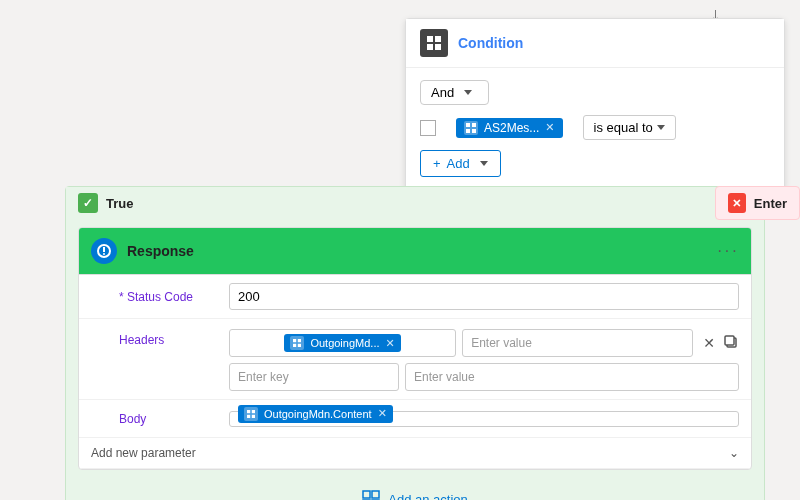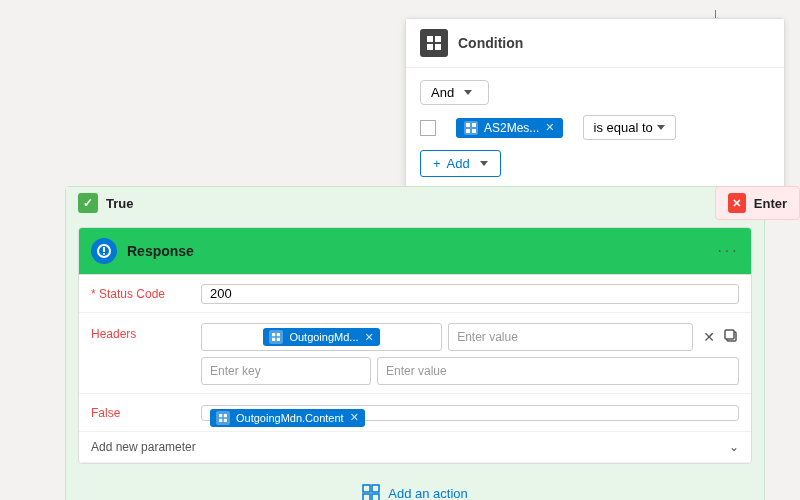--- a/index.html
+++ b/index.html
@@ -63,21 +63,21 @@
 
     .condition-icon svg {
       width: 16px;
       height: 16px;
       fill: white;
     }
 
     .condition-title {
       font-size: 14px;
       font-weight: 600;
-      color: #404040;
+      color: #3b82f6;
     }
 
     .condition-body {
       padding: 12px 14px;
     }
 
     .and-dropdown {
       display: inline-flex;
       align-items: center;
       border: 1px solid #ccc;
@@ -266,33 +266,34 @@
     .field-row {
       display: flex;
       align-items: center;
       padding: 8px 12px;
       border-bottom: 1px solid #f0f0f0;
       min-height: 38px;
     }
 
     .field-label {
       width: 110px;
-      color: #ef4444;
+      color: #6d28d9;
       font-size: 12px;
       flex-shrink: 0;
+      margin-left: 28px;
     }
 
     .field-input {
       flex: 1;
       border: 1px solid #ccc;
       border-radius: 3px;
       padding: 4px 8px;
       font-size: 13px;
       background: #fff;
-      height: 20px;
+      height: 27px;
     }
 
     .headers-field {
       display: flex;
       flex-direction: column;
       gap: 6px;
       flex: 1;
     }
 
     .header-row-item {
@@ -342,21 +343,21 @@
 
     .copy-icon {
       cursor: pointer;
       color: #555;
       font-size: 14px;
       margin-left: 2px;
     }
 
     .body-chip-row {
       display: flex;
-      align-items: flex-start;
+      align-items: flex-end;
       border: 1px solid #ccc;
       border-radius: 3px;
       padding: 3px 8px;
       flex: 1;
       height: 16px;
       gap: 4px;
     }
 
     .add-param-row {
       display: flex;
@@ -522,21 +523,21 @@
               <span style="color:#999;">Enter key</span>
             </div>
             <div class="enter-value-box">
               <span style="color:#999;">Enter value</span>
             </div>
           </div>
         </div>
       </div>
 
       <div class="field-row">
-        <span class="field-label">False</span>
+        <span class="field-label">Body</span>
         <div class="body-chip-row">
           <div class="tag-chip" style="font-size:11px; padding:2px 6px;">
             <div class="chip-icon">
               <svg width="8" height="8" viewBox="0 0 10 10" fill="white">
                 <rect x="0" y="0" width="4" height="4"></rect>
                 <rect x="6" y="0" width="4" height="4"></rect>
                 <rect x="0" y="6" width="4" height="4"></rect>
                 <rect x="6" y="6" width="4" height="4"></rect>
               </svg>
             </div>

